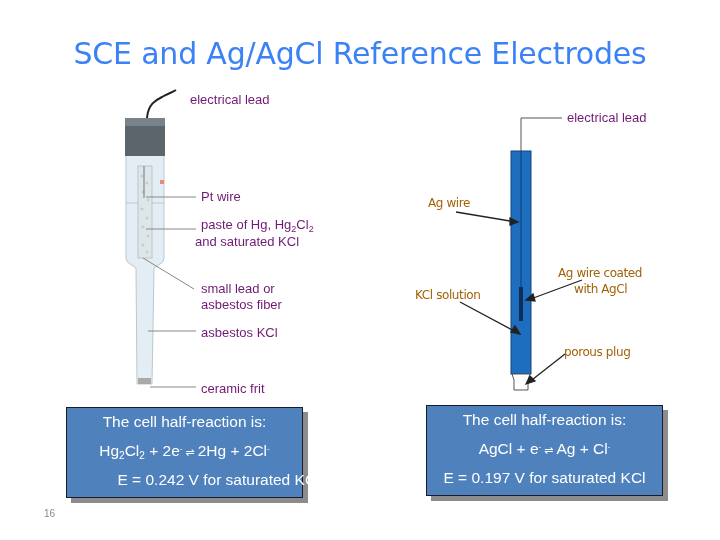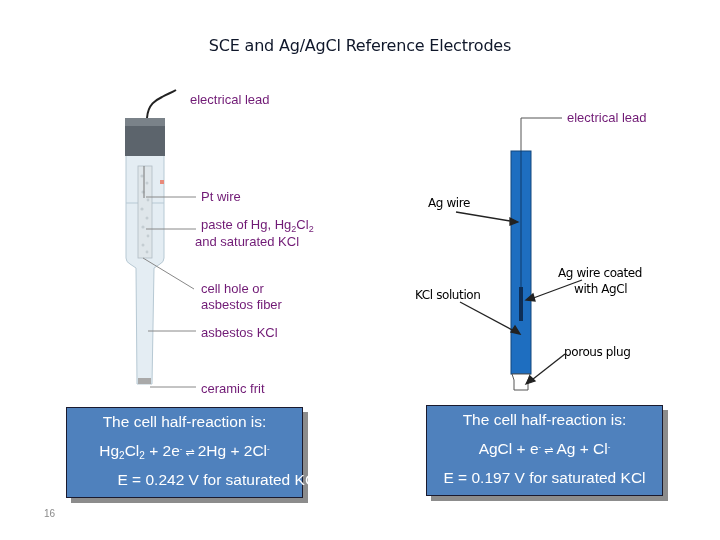--- a/index.html
+++ b/index.html
@@ -1,23 +1,23 @@
 <!DOCTYPE html>
 <html><head>
 <meta charset="utf-8">
 <style>
   html, body { margin: 0; padding: 0; background: #ffffff; }
   body { width: 720px; height: 540px; position: relative; overflow: hidden;
          font-family: "Liberation Sans", sans-serif; }
   .slide { position: absolute; left: 0; top: 0; width: 720px; height: 540px; background: #ffffff; }
   .title { position: absolute; left: 0; top: 36px; width: 720px; text-align: center;
-           font-family: "DejaVu Sans", sans-serif; font-size: 16px; color: #0f172a;
+           font-family: "DejaVu Sans", sans-serif; font-size: 30px; color: #3b82f6;
            letter-spacing: -0.2px; }
   .lbl { position: absolute; font-size: 13px; color: #701a75; line-height: 15px; white-space: nowrap; }
-  .lbl2 { position: absolute; font-size: 12px; color: #000000; line-height: 14px; white-space: nowrap;
+  .lbl2 { position: absolute; font-size: 12px; color: #a16207; line-height: 14px; white-space: nowrap;
           font-family: "DejaVu Sans", sans-serif; letter-spacing: -0.4px; }
   .lbl sub { font-size: 9px; vertical-align: -3px; line-height: 0; }
   svg.diagram { position: absolute; left: 0; top: 0; }
   .box { position: absolute; background: #4f81bd; border: 1.5px solid #1a1a2e;
          box-shadow: 5px 5px 0 #8c8c8c; color: #ffffff; text-align: center;
          font-family: Liberation Sans, sans-serif; }
   .box .row { position: absolute; left: 0; width: 100%; font-size: 15.5px; white-space: nowrap; }
   .box sub { font-size: 10px; vertical-align: -3px; line-height: 0; }
   .box sup { font-size: 8px; vertical-align: 5px; line-height: 0; }
   .arrow { font-size: 11px; display: inline-block; margin: 0 3px; }
@@ -92,21 +92,21 @@
         <line x1="565" y1="354" x2="528" y2="383"></line>
         <polygon points="526,384 530,376 535,381"></polygon>
       </g>
     </g>
   </svg>
 
   <div class="lbl" style="left:190px; top:92px;">electrical lead</div>
   <div class="lbl" style="left:201px; top:189px;">Pt wire</div>
   <div class="lbl" style="left:201px; top:217px;"><span>paste of Hg, Hg</span><sub>2</sub><span>Cl</span><sub>2</sub></div>
   <div class="lbl" style="left:195px; top:234px;">and saturated KCl</div>
-  <div class="lbl" style="left:201px; top:281px;">cell hole or</div>
+  <div class="lbl" style="left:201px; top:281px;">small lead or</div>
   <div class="lbl" style="left:201px; top:297px;">asbestos fiber</div>
   <div class="lbl" style="left:201px; top:325px;">asbestos KCl</div>
   <div class="lbl" style="left:201px; top:381px;">ceramic frit</div>
 
   <div class="lbl" style="left:567px; top:110px;">electrical lead</div>
   <div class="lbl2" style="left:428px; top:196px;">Ag wire</div>
   <div class="lbl2" style="left:558px; top:266px;">Ag wire coated</div>
   <div class="lbl2" style="left:574px; top:282px;">with AgCl</div>
   <div class="lbl2" style="left:415px; top:288px;">KCl solution</div>
   <div class="lbl2" style="left:564px; top:345px;">porous plug</div>

